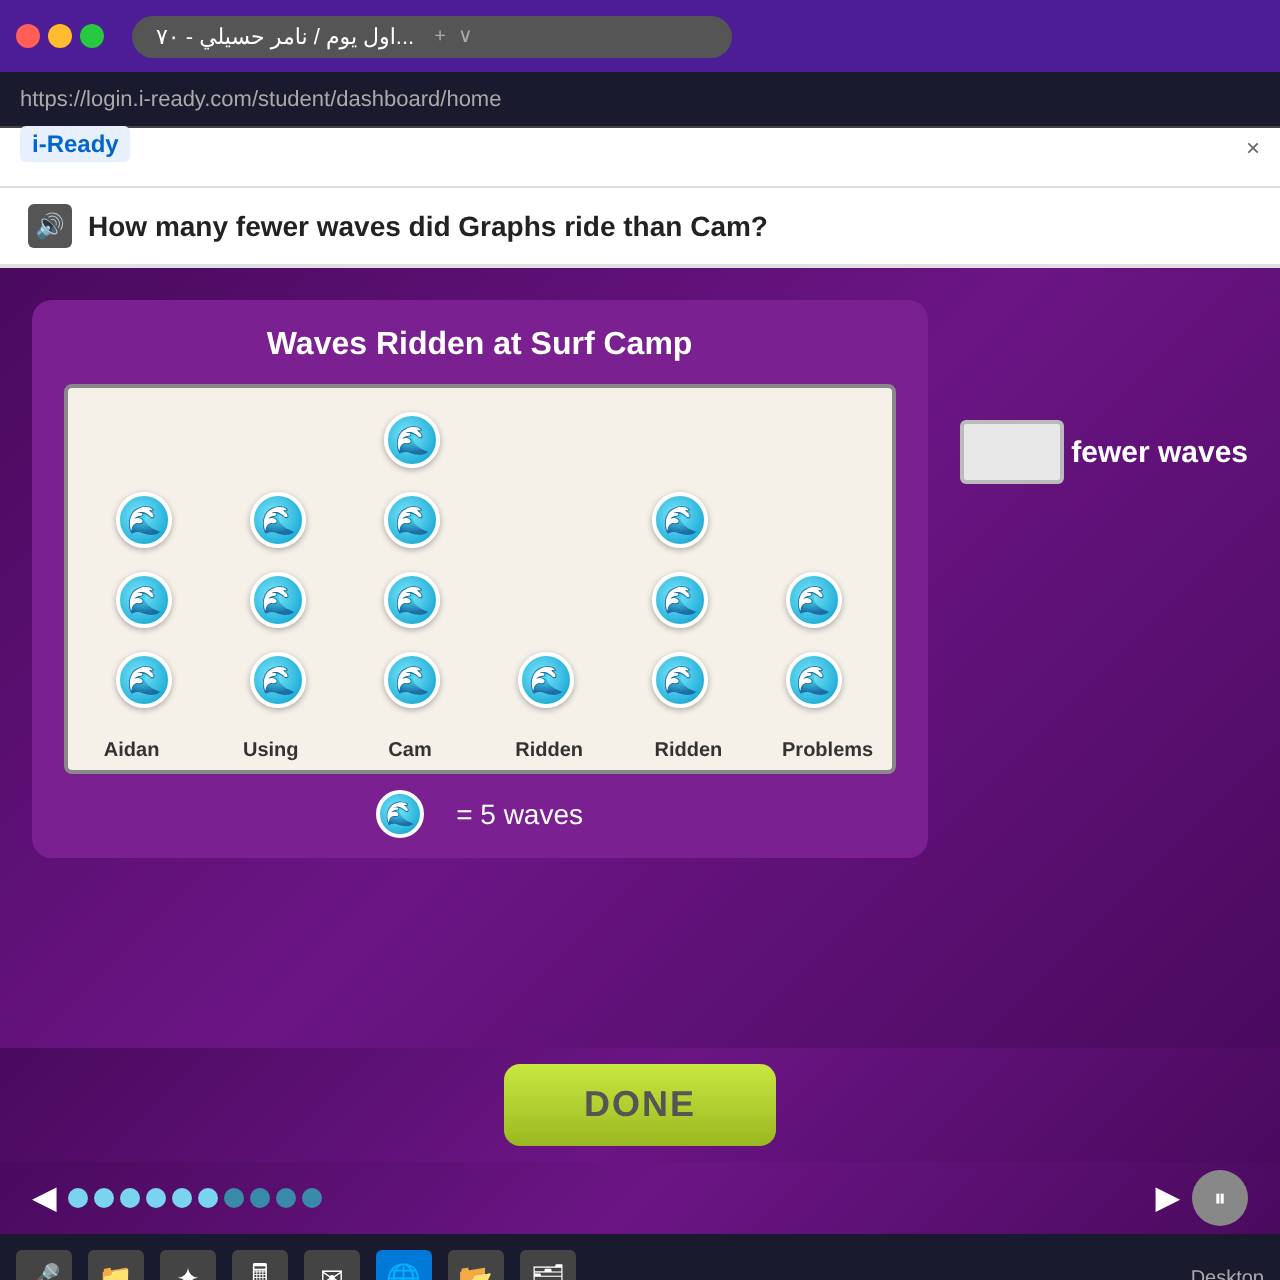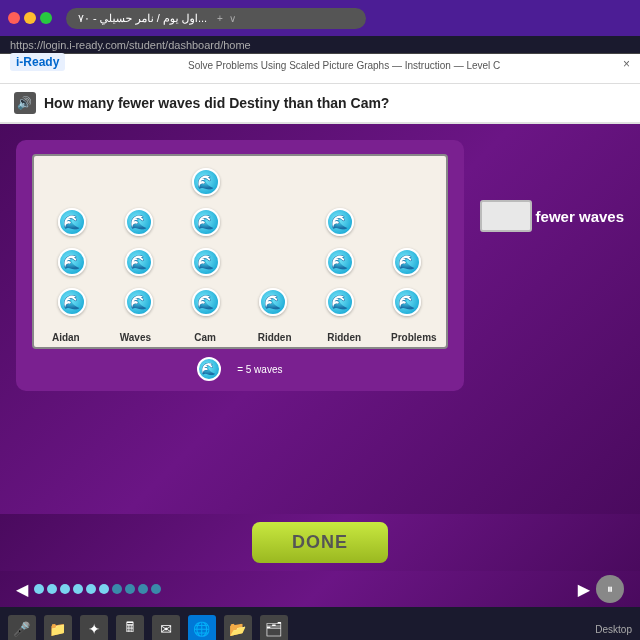--- a/index.html
+++ b/index.html
@@ -15,21 +15,21 @@
     .browser-bar {
       background: #4c1d95;
       height: 36px;
       display: flex;
       align-items: center;
       padding: 0 8px;
       gap: 6px;
     }
     .address-bar {
       background: #1a1a2e;
-      height: 18px;
+      height: 28px;
       display: flex;
       align-items: center;
       padding: 0 10px;
       font-size: 11px;
       color: #aaa;
       border-bottom: 1px solid #444;
     }
 
     
     .iready-header {
@@ -167,21 +167,21 @@
     }
 
     
     .legend {
       display: flex;
       align-items: center;
       justify-content: center;
       gap: 16px;
       margin-top: 8px;
       color: #fff;
-      font-size: 10px;
+      font-size: 14px;
     }
     .legend-icon {
       width: 24px;
       height: 24px;
       background: radial-gradient(circle at 40% 40%, #7ee8fa, #0099cc);
       border-radius: 50%;
       display: flex;
       align-items: center;
       justify-content: center;
       border: 2px solid #fff;
@@ -321,32 +321,32 @@
     <span style="font-size:10px;color:#aaa;">∨</span>
   </div>
 </div>
 
 <div class="address-bar">
   <span>https://login.i-ready.com/student/dashboard/home</span>
 </div>
 
 <div class="iready-header">
   <span class="iready-logo">i-Ready</span>
-  <span class="iready-title">Solve Problems Using Scaled Picture Graphs — Instruction — Level C</span>
   <span class="iready-close">×</span>
 </div>
 
 <div class="question-bar">
   <div class="speaker-icon">🔊</div>
-  <span class="question-text">How many fewer waves did Destiny than than Cam?</span>
+  <span class="question-text">How many fewer waves did Graphs ride than Cam?</span>
 </div>
 
 <div class="main-content">
 
   <div class="chart-container">
+    <div class="chart-title">Waves Ridden at Surf Camp</div>
 
     <div class="graph-area">
 
       <div class="graph-grid">
         <div class="graph-cell">
             <div class="empty-cell"></div>
           </div>
         <div class="graph-cell">
             <div class="empty-cell"></div>
           </div>
@@ -422,21 +422,21 @@
         <div class="graph-cell">
             <div class="wave-icon"></div>
           </div>
         <div class="graph-cell">
             <div class="wave-icon"></div>
           </div>
       </div>
 
       <div class="labels-row">
         <div class="label-cell">Aidan</div>
-        <div class="label-cell">Waves</div>
+        <div class="label-cell">Using</div>
         <div class="label-cell">Cam</div>
         <div class="label-cell">Ridden</div>
         <div class="label-cell">Ridden</div>
         <div class="label-cell">Problems</div>
       </div>
     </div>
 
     <div class="legend">
       <div class="legend-icon"></div>
       <span>= 5 waves</span>

